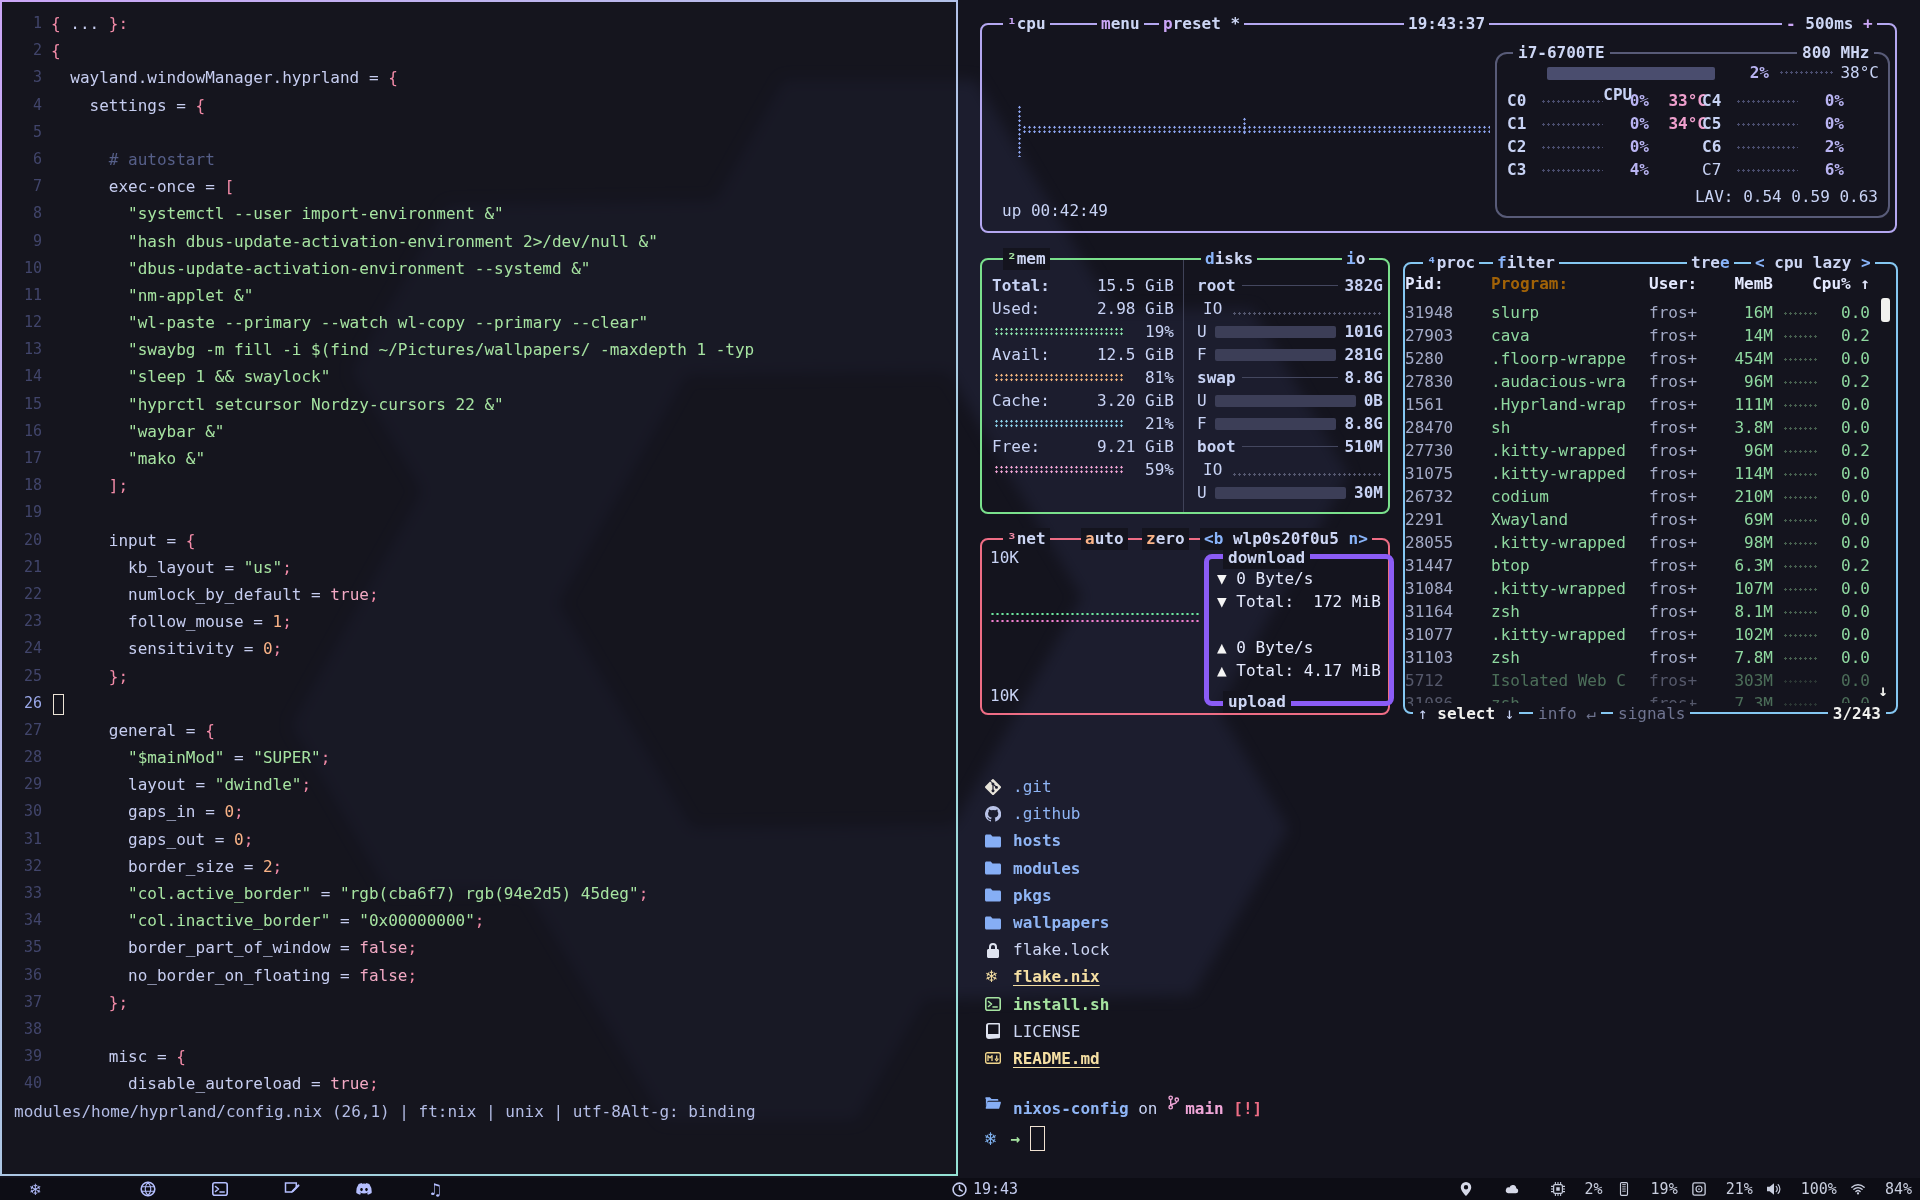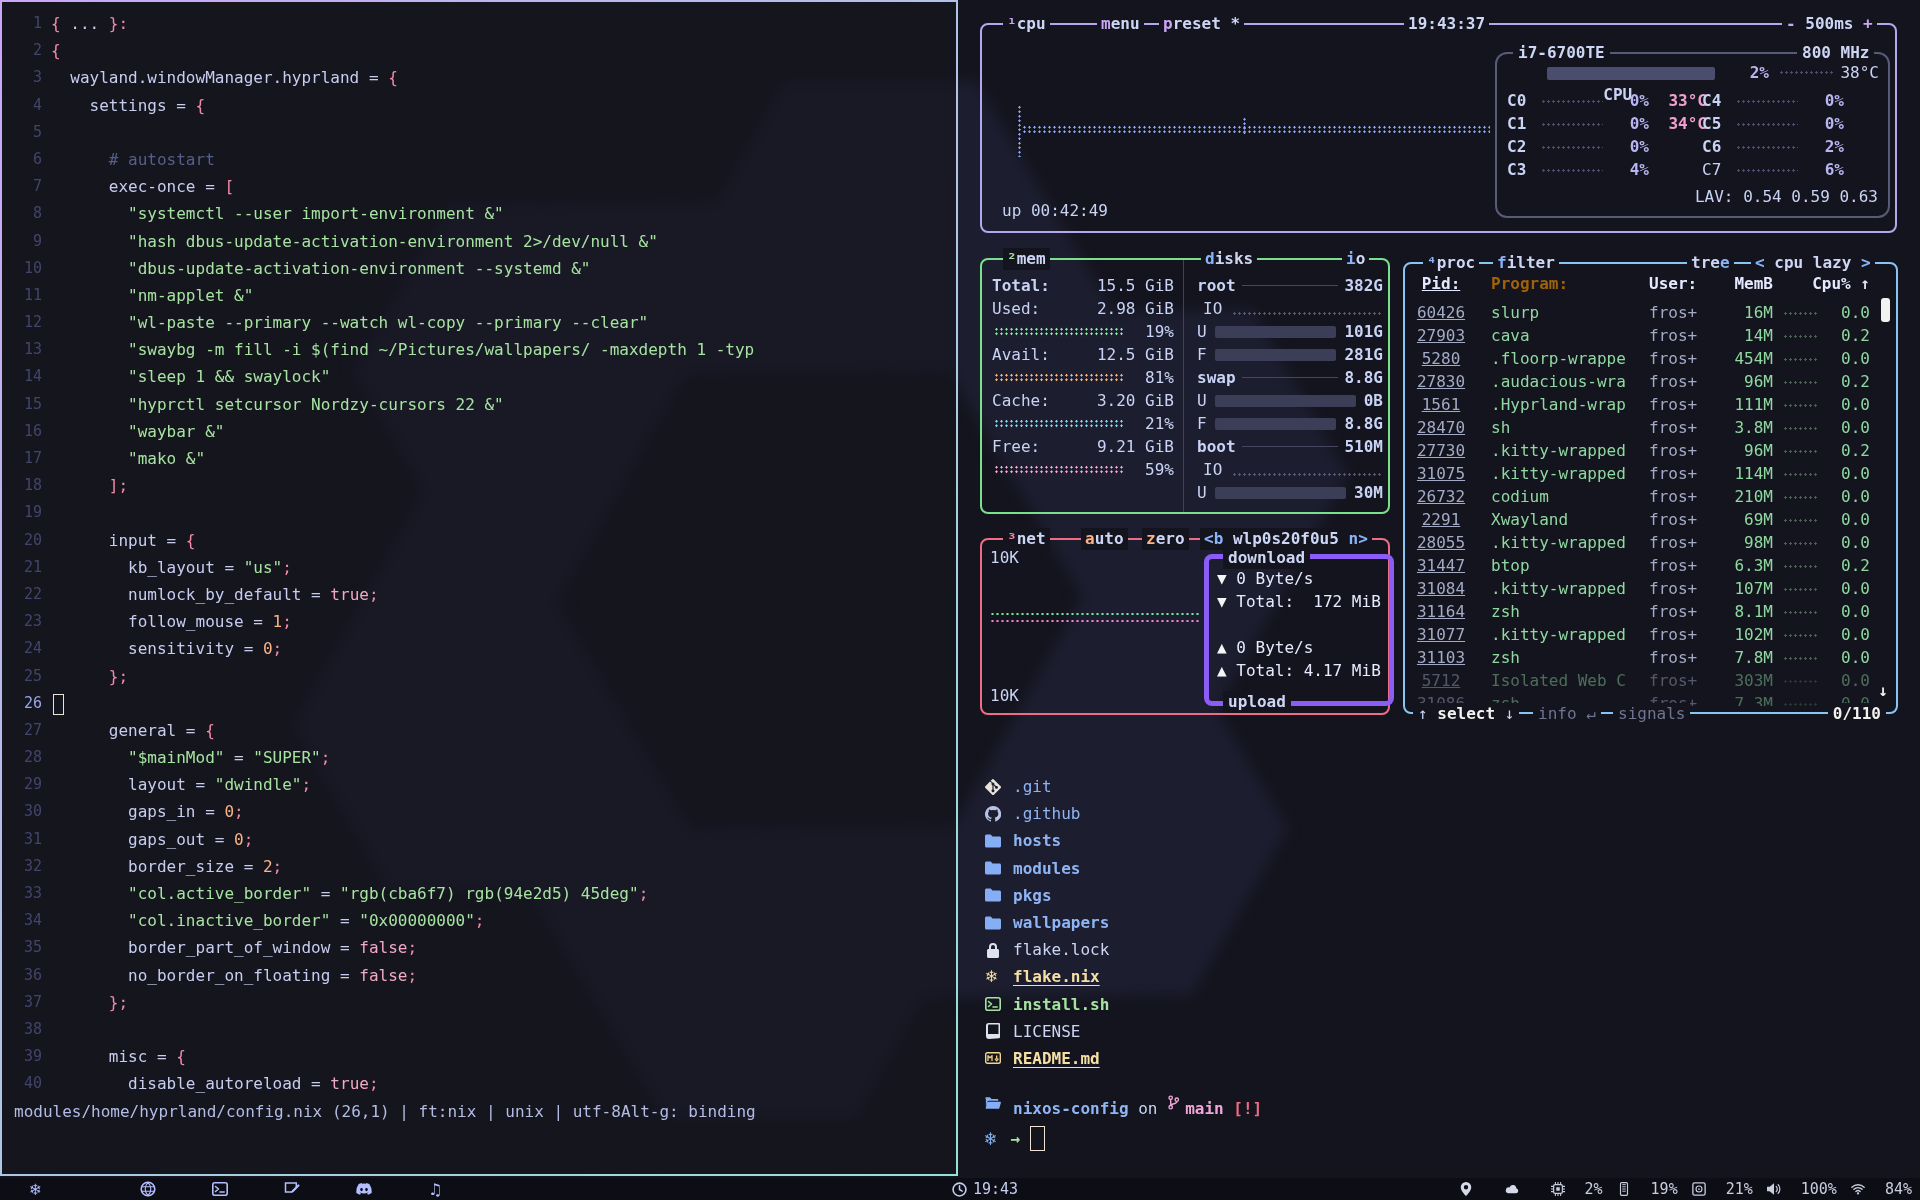--- a/index.html
+++ b/index.html
@@ -62,21 +62,21 @@
   #net-line-g{position:absolute;left:8px;top:72px;width:210px;height:4px;color:#6ee7a0;background-size:5px 4px;}
   #net-line-p{position:absolute;left:8px;top:79px;width:210px;height:4px;color:#f27fd0;background-size:5px 4px;}
   #net-info{position:absolute;left:222px;top:14px;width:180px;height:142px;border:5px solid #8b5cf6;border-radius:8px;}
   .nrow{position:absolute;left:8px;white-space:pre;color:#e6ebff;}
   .ntri{color:#f5f5f5}
   #proc-box{left:1403px;top:262px;width:495px;height:452px;border-color:#85c7f2;}
   #proc-head{position:absolute;left:0;top:8px;right:26px;display:flex;height:23px;line-height:23px;font-weight:bold;color:#e4e9ff;}
   #proc-rows{position:absolute;left:0;top:37px;right:0;bottom:6px;overflow:hidden;}
   .prow{display:flex;height:23px;line-height:23px;padding-right:26px;}
   .prow.dim{opacity:.45}
-  .c-pid{width:72px;text-align:center;color:#a3aac6;text-decoration:underline;}
+  .c-pid{width:72px;text-align:left;color:#a3aac6;}
   .c-prog{width:158px;padding-left:14px;color:#8fd9a0;overflow:hidden;}
   .c-user{width:70px;color:#a3aac6;}
   .c-mem{width:54px;text-align:right;color:#8fd9a0;}
   .c-dots{flex:1;height:5px;margin:10px 8px 0 10px;color:#47604f;background-size:5px 5px;}
   .c-cpu{width:44px;text-align:right;color:#8fd9a0;}
   #proc-scrollbar{position:absolute;right:6px;top:34px;width:9px;height:24px;background:#f2f2ef;border-radius:3px;}
   #proc-downarrow{position:absolute;right:8px;bottom:12px;color:#f2f2ef;font-weight:bold;}
   .bfoot{position:absolute;bottom:-13px;height:22px;line-height:22px;background:#14141e;padding:0 5px;white-space:pre;}
 
   
@@ -227,21 +227,21 @@
       <div id="proc-head">
         <span class="c-pid" style="color:#e4e9ff">Pid:</span>
         <span class="c-prog" style="color:#a16207">Program:</span>
         <span class="c-user" style="color:#e4e9ff">User:</span>
         <span class="c-mem" style="color:#e4e9ff">MemB</span>
         <span style="flex:1"></span>
         <span style="color:#e4e9ff">Cpu% ↑</span>
       </div>
       <div id="proc-rows">
           <div class="prow">
-            <span class="c-pid">60426</span>
+            <span class="c-pid">31948</span>
             <span class="c-prog">slurp</span>
             <span class="c-user">fros+</span>
             <span class="c-mem">16M</span>
             <span class="c-dots dots"></span>
             <span class="c-cpu">0.0</span>
           </div>
           <div class="prow">
             <span class="c-pid">27903</span>
             <span class="c-prog">cava</span>
             <span class="c-user">fros+</span>
@@ -376,21 +376,21 @@
             <span class="c-mem">7.3M</span>
             <span class="c-dots dots"></span>
             <span class="c-cpu">0.0</span>
           </div>
         </div>
       <div id="proc-scrollbar"></div>
       <div id="proc-downarrow">↓</div>
       <span class="bfoot" style="left:8px"><span class="hot-blue">↑</span><b> </b><b style="color:#f2f2ef">select</b><b> </b><span class="hot-blue">↓</span></span>
       <span class="bfoot" style="left:128px;color:#6f7490">info ↵</span>
       <span class="bfoot" style="left:208px;color:#6f7490">signals</span>
-      <span class="bfoot" style="right:10px;left:auto;font-weight:bold;color:#f2f2ef">0/110</span>
+      <span class="bfoot" style="right:10px;left:auto;font-weight:bold;color:#f2f2ef">3/243</span>
     </div>
   </section>
 
   <section id="shell-window">
     <div id="file-list">
         <div class="frow"><span class="ficon" style="color: rgb(232, 228, 218);"><svg viewBox="0 0 16 16" style="width: 16px; height: 16px;">
               <path d="M15.6 7.2 8.8.4a1.2 1.2 0 0 0-1.7 0L5.7 1.8l1.8 1.8a1.4 1.4 0 0 1 1.8 1.8l1.7 1.7a1.4 1.4 0 1 1-.8.8L8.6 6.3v4.2a1.4 1.4 0 1 1-1.2 0V6.2a1.4 1.4 0 0 1-.6-2.3L5 2.5.4 7.2a1.2 1.2 0 0 0 0 1.7l6.8 6.8a1.2 1.2 0 0 0 1.7 0l6.8-6.8a1.2 1.2 0 0 0-.1-1.7z"></path>
             </svg></span><span class="fname st-blue">.git</span></div>
         <div class="frow"><span class="ficon" style="color: rgb(185, 195, 232);"><svg viewBox="0 0 16 16" style="width: 16px; height: 16px;">
               <path d="M8 0a8 8 0 0 0-2.5 15.6c.4.1.5-.2.5-.4v-1.4c-2 .4-2.5-.9-2.5-.9-.4-.9-.9-1.2-.9-1.2-.7-.5.1-.5.1-.5.8.1 1.2.8 1.2.8.7 1.2 1.9.9 2.4.7 0-.5.3-.9.5-1.1-1.8-.2-3.7-.9-3.7-4a3 3 0 0 1 .8-2.1 2.8 2.8 0 0 1 .1-2.1s.7-.2 2.2.8a7.5 7.5 0 0 1 4 0c1.5-1 2.2-.8 2.2-.8.3.8.2 1.6.1 2.1a3 3 0 0 1 .8 2.1c0 3.1-1.9 3.8-3.7 4 .3.2.6.7.6 1.4v2.2c0 .2.1.5.5.4A8 8 0 0 0 8 0z"></path>

